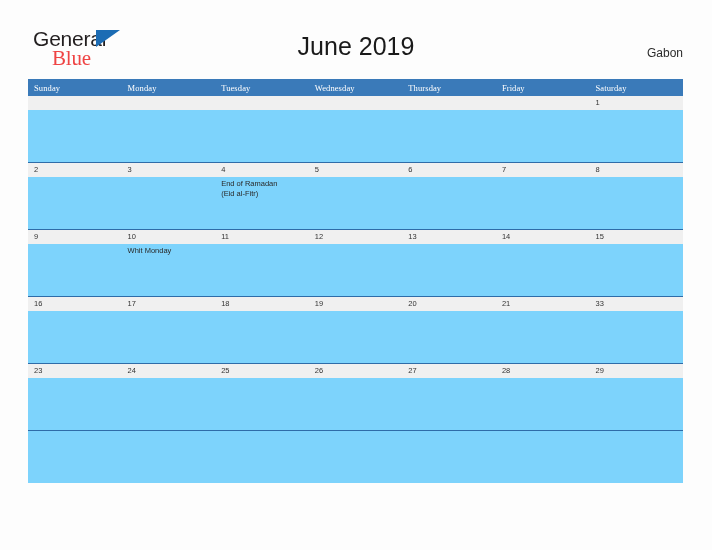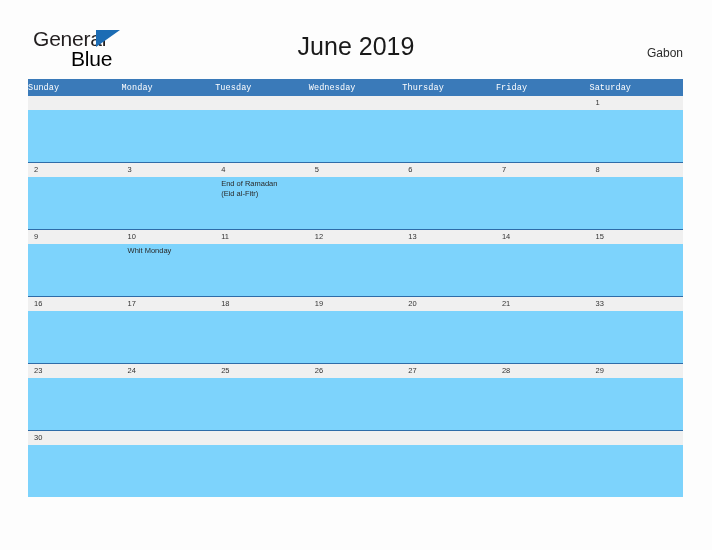--- a/index.html
+++ b/index.html
@@ -51,26 +51,26 @@
     position: absolute;
     left: 63px;
     top: 2px;
     width: 0;
     height: 0;
     border-left: 24px solid #1c6cb4;
     border-bottom: 17px solid transparent;
   }
   .logo-blue {
     position: absolute;
-    left: 38px;
+    left: 19px;
     top: 20px;
     font-size: 21px;
     letter-spacing: -0.2px;
-    color: #000000;
-    font-family: Liberation Sans, sans-serif;
+    color: #ef4444;
+    font-family: Liberation Serif, serif;
   }
 
   .title {
     position: absolute;
     left: 0;
     right: 0;
     top: 32px;
     text-align: center;
     font-size: 25px;
     color: #1a1a1a;
@@ -99,23 +99,23 @@
   .weekday-row {
     display: flex;
     background: #3a7ab9;
     height: 17px;
     align-items: center;
   }
   .weekday {
     flex: 1 1 0;
     font-size: 8.5px;
     color: #ffffff;
-    padding-left: 0;
+    padding-left: 6px;
     box-sizing: border-box;
-    font-family: Liberation Mono, monospace;
+    font-family: Liberation Serif, serif;
     letter-spacing: 0.1px;
   }
 
   .week {
     position: relative;
     border-top: 1.4px solid #2e6ca8;
   }
   .week:first-of-type {
     border-top: none;
   }
@@ -286,29 +286,20 @@
             <div class="daycell-events"></div>
             <div class="daycell-events"></div>
             <div class="daycell-events"></div>
             <div class="daycell-events"></div>
             <div class="daycell-events"></div>
             <div class="daycell-events"></div>
             <div class="daycell-events"></div>
           </div>
         </div>
         <div class="week">
-          <div class="week-dates">
-            <div class="daycell-date">30</div>
-            <div class="daycell-date"></div>
-            <div class="daycell-date"></div>
-            <div class="daycell-date"></div>
-            <div class="daycell-date"></div>
-            <div class="daycell-date"></div>
-            <div class="daycell-date"></div>
-          </div>
           <div class="week-body">
             <div class="daycell-events"></div>
             <div class="daycell-events"></div>
             <div class="daycell-events"></div>
             <div class="daycell-events"></div>
             <div class="daycell-events"></div>
             <div class="daycell-events"></div>
             <div class="daycell-events"></div>
           </div>
         </div>

